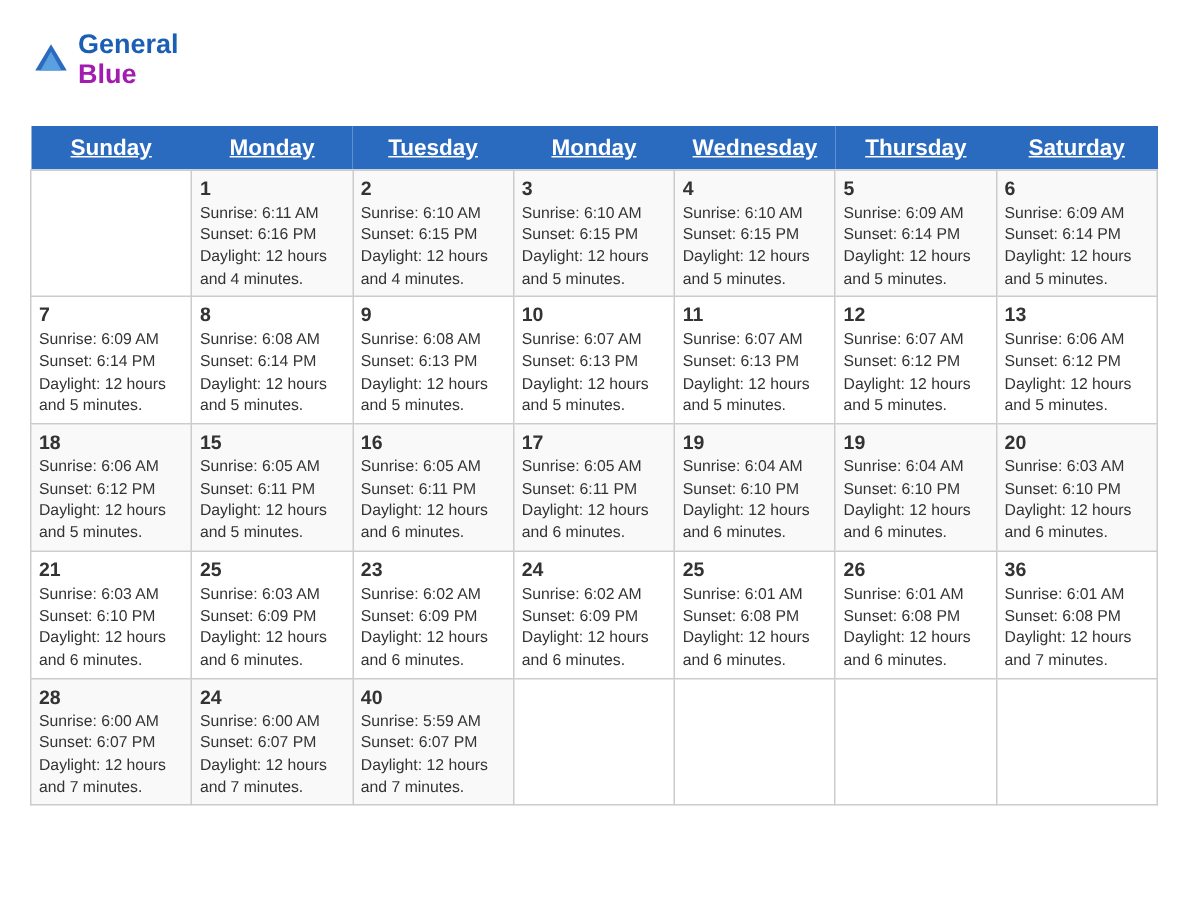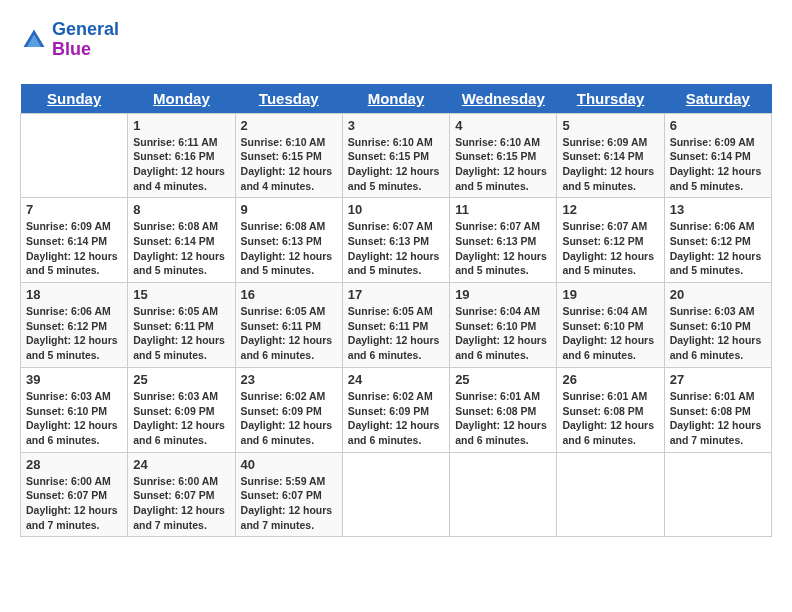--- a/index.html
+++ b/index.html
@@ -72,21 +72,20 @@
     .day-number {
       font-weight: bold;
       font-size: 13px;
       margin-bottom: 2px;
       display: block;
     }
     .day-info {
       font-size: 10.5px;
       line-height: 1.4;
       color: #333;
-      font-weight: bold;
     }
     tbody tr:nth-child(odd) td {
       background-color: #f9f9f9;
     }
     tbody tr:nth-child(even) td {
       background-color: #fff;
     }
     .empty-cell {
       background-color: #fff !important;
     }
@@ -262,21 +261,21 @@
         <td>
           <span class="day-number">20</span>
           <div class="day-info">Sunrise: 6:03 AM
 Sunset: 6:10 PM
 Daylight: 12 hours
 and 6 minutes.</div>
         </td>
       </tr>
       <tr>
         <td>
-          <span class="day-number">39</span>
+          <span class="day-number">21</span>
           <div class="day-info">Sunrise: 6:03 AM
 Sunset: 6:10 PM
 Daylight: 12 hours
 and 6 minutes.</div>
         </td>
         <td>
           <span class="day-number">25</span>
           <div class="day-info">Sunrise: 6:03 AM
 Sunset: 6:09 PM
 Daylight: 12 hours
@@ -304,21 +303,21 @@
 and 6 minutes.</div>
         </td>
         <td>
           <span class="day-number">26</span>
           <div class="day-info">Sunrise: 6:01 AM
 Sunset: 6:08 PM
 Daylight: 12 hours
 and 6 minutes.</div>
         </td>
         <td>
-          <span class="day-number">27</span>
+          <span class="day-number">36</span>
           <div class="day-info">Sunrise: 6:01 AM
 Sunset: 6:08 PM
 Daylight: 12 hours
 and 7 minutes.</div>
         </td>
       </tr>
       <tr>
         <td>
           <span class="day-number">28</span>
           <div class="day-info">Sunrise: 6:00 AM

